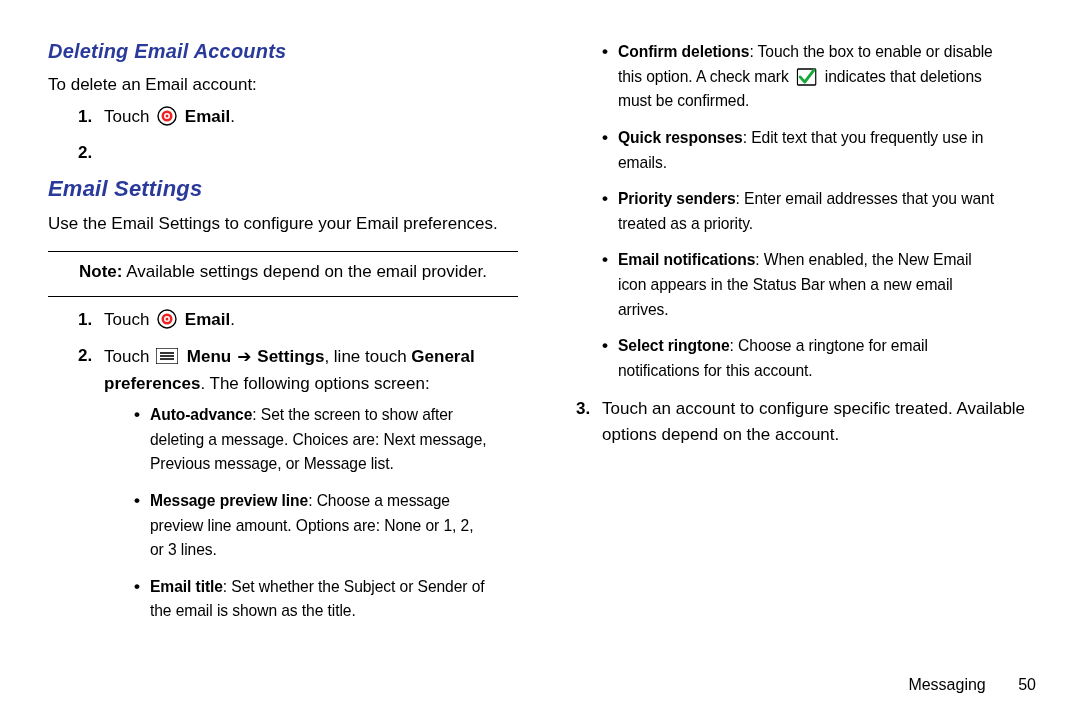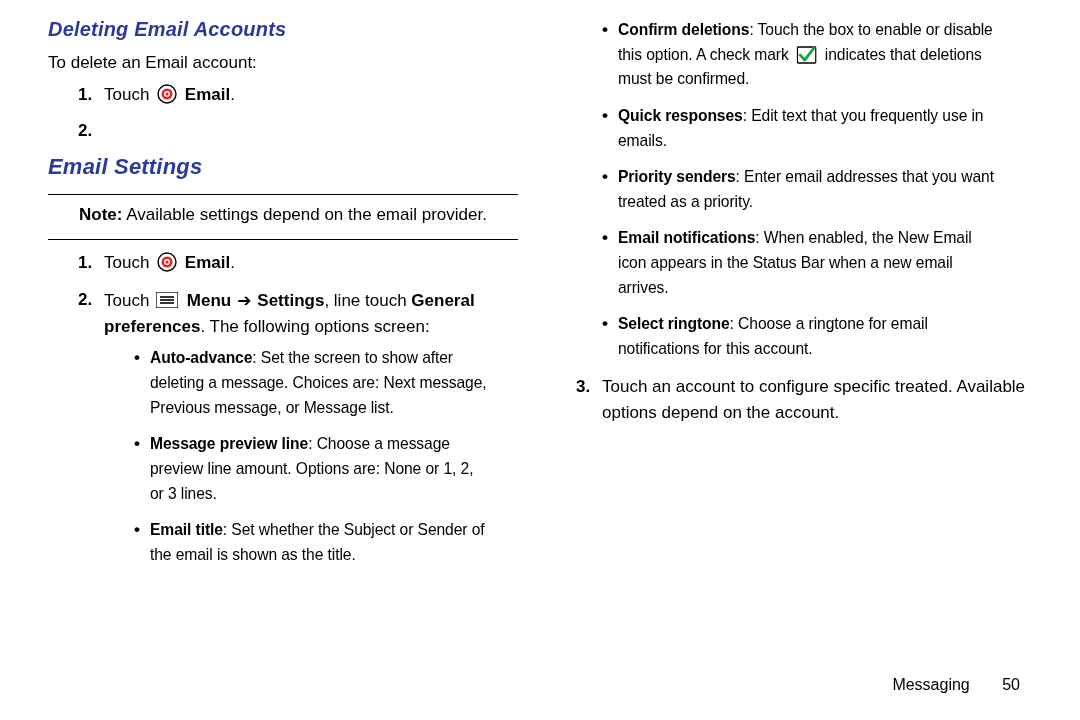--- a/index.html
+++ b/index.html
@@ -7,21 +7,21 @@
     padding: 0;
     background: #fff;
     width: 1080px;
     height: 720px;
     font-family: Arial, Helvetica, sans-serif;
     color: #000;
     box-sizing: border-box;
   }
   .page {
     display: flex;
-    padding: 18px 48px 20px 48px;
+    padding: 40px 48px 20px 48px;
     gap: 44px;
     height: 640px;
   }
   .col {
     flex: 1;
     min-width: 0;
   }
   .heading {
     color: #2a3a9a;
     font-style: italic;
@@ -105,21 +105,21 @@
   }
   .condensed {
     transform: scaleX(0.92);
     transform-origin: left;
     display: inline-block;
     width: 108%;
   }
   .footer {
     position: absolute;
     bottom: 26px;
-    right: 60px;
+    right: 44px;
     font-size: 16px;
   }
   .footer .pg { margin-left: 28px; }
 </style>
 </head>
 <body>
 
 <div class="page">
 
   <div class="col">
@@ -141,20 +141,21 @@
           </span>
           <span class="bold">Email</span><span>.</span>
         </span>
       </div>
       <div class="olitem">
         <span class="num">2.</span>
       </div>
     </div>
 
     <div class="heading" style="font-size:22px">Email Settings</div>
+    <div class="indent1" style="margin-left:0">Use the Email Settings to configure your Email preferences.</div>
 
     <hr class="hr">
     <div class="note">
       <span class="bold">Note:</span><span> Available settings depend on the email provider.</span>
     </div>
     <hr class="hr">
 
     <div class="olist">
       <div class="olitem">
         <span class="num">1.</span>

